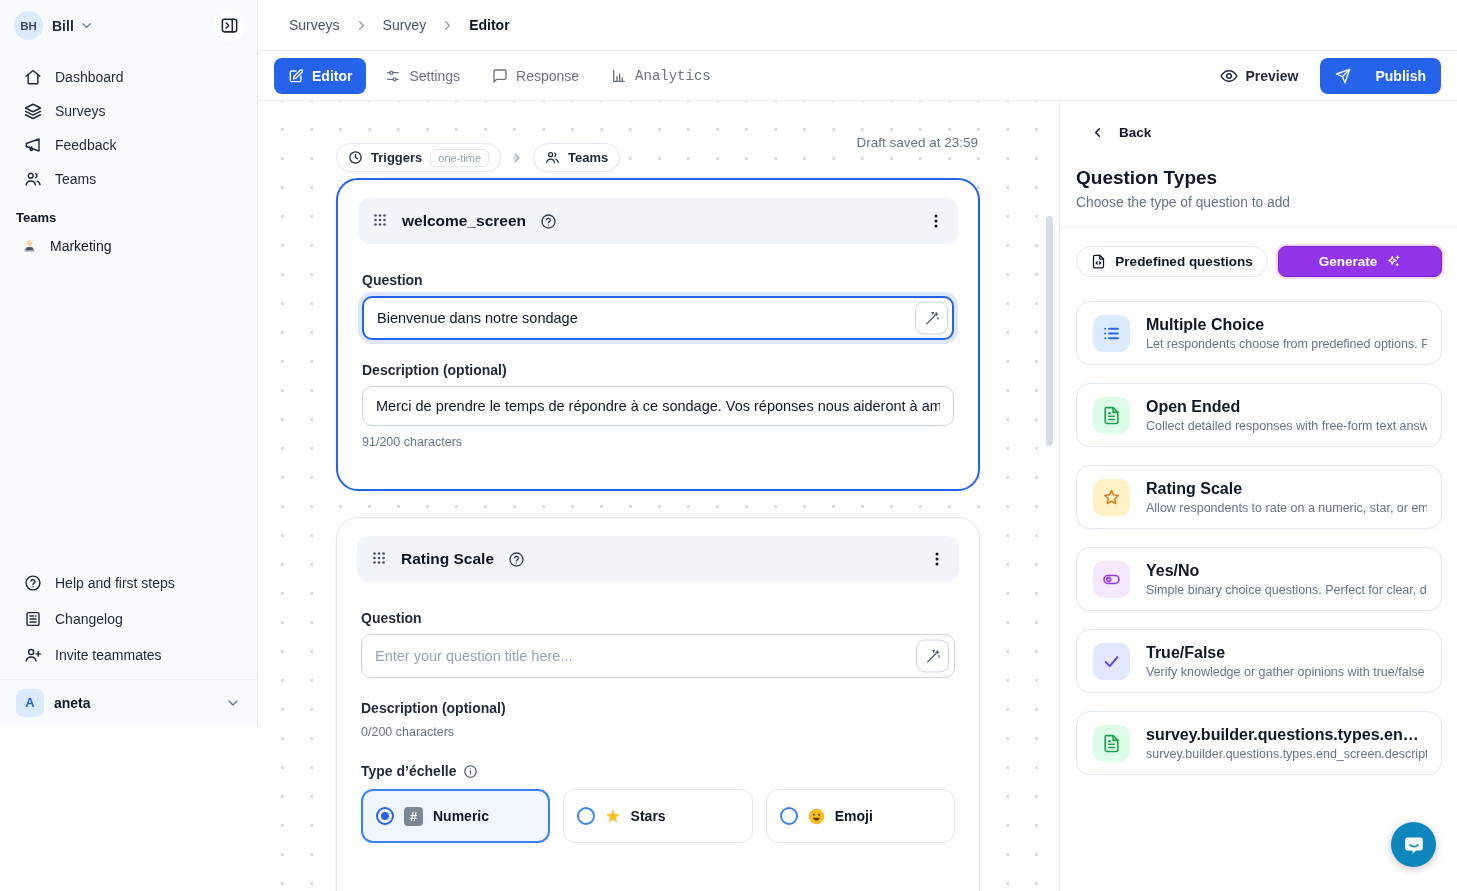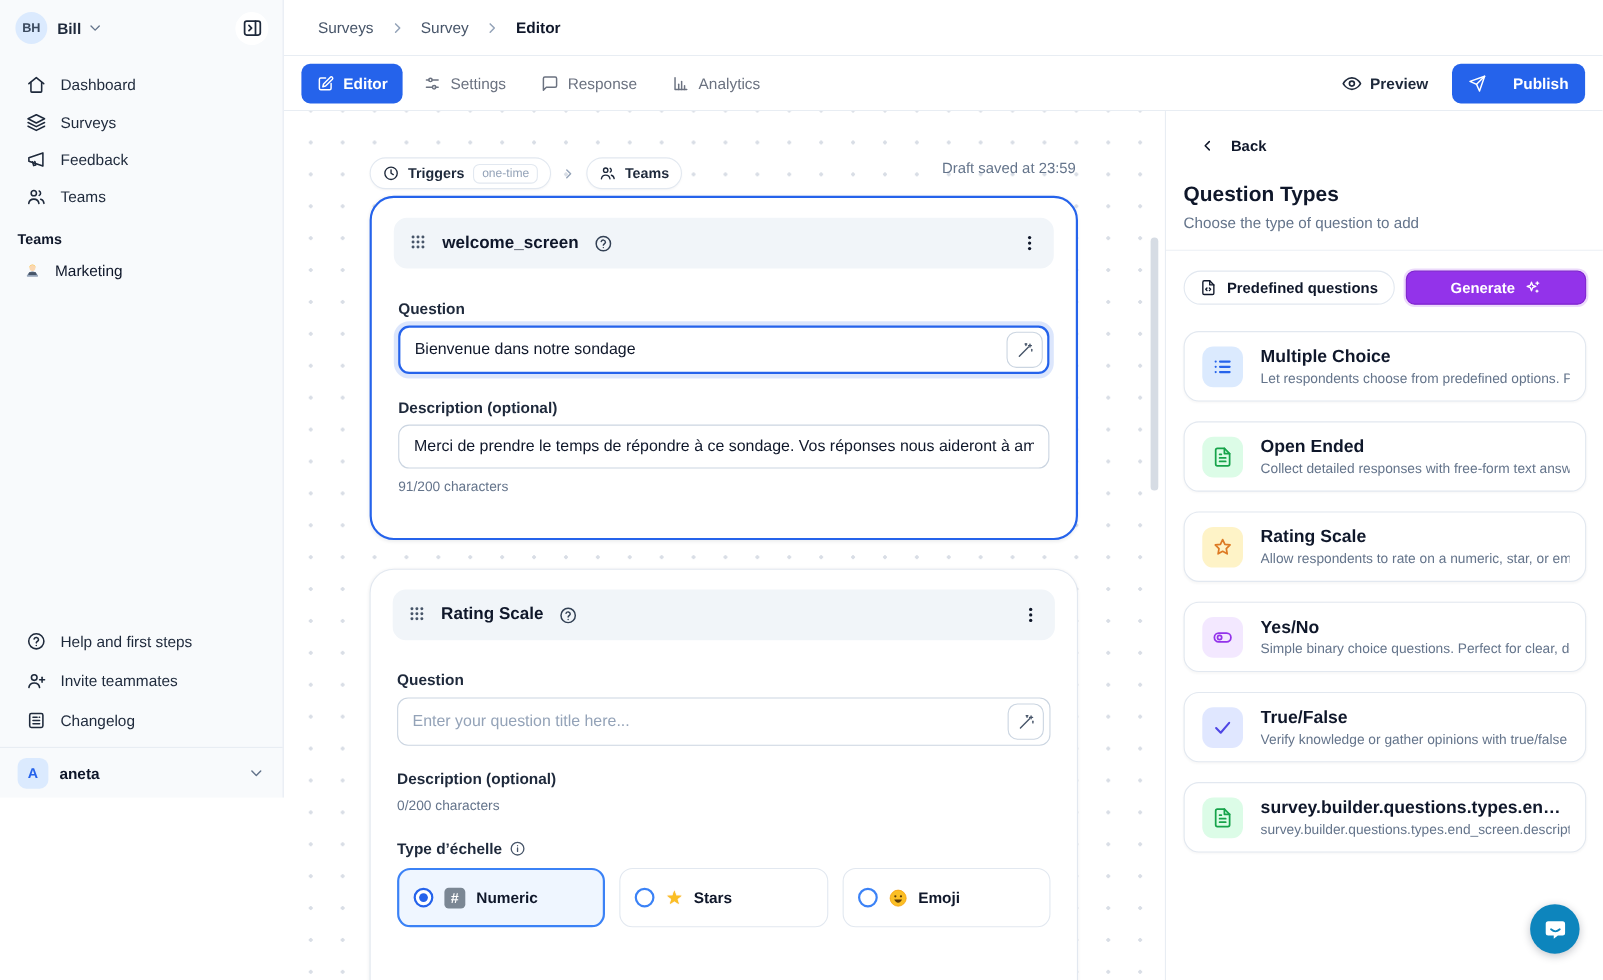--- a/index.html
+++ b/index.html
@@ -41,21 +41,21 @@
   .publish-btn { height:36px; display:flex; align-items:center; gap:24px; padding:0 15px; background:#2563eb; color:#fff; font-size:14px; font-weight:600; border-radius:8px; cursor:pointer; }
 
   
   .canvas { position:absolute; left:258px; top:101px; width:801px; height:790px; background-color:#fff;
     background-image:radial-gradient(circle, #d9dee6 1.6px, transparent 1.7px); background-size:29px 29px; background-position:10px 14px; overflow:hidden; }
   .chip-row { position:absolute; left:78px; top:26px; display:flex; align-items:center; gap:9px;margin-top:16px; }
   .chip { height:29px; background:#fff; border:1px solid #e2e8f0; border-radius:999px; display:flex; align-items:center; gap:8px; padding:0 11px; box-shadow:0 1px 2px rgba(15,23,42,.04); cursor:pointer; }
   .chip .clabel { font-size:13px; font-weight:600; color:#1e293b; }
   .chip .cbadge { font-size:11px; color:#94a3b8; border:1px solid #e2e8f0; border-radius:6px; padding:2px 7px; }
   .chip-sep { color:#94a3b8; display:flex; }
-  .draft-status { position:absolute; top:44px; right:81px; font-size:13.5px; color:#64748b; }
+  .draft-status { position:absolute; top:34px; right:81px; font-size:13.5px; color:#64748b; }
 
   .qcard { position:absolute; left:78px; width:644px; background:#fff; border-radius:22px; box-shadow:0 1px 3px rgba(15,23,42,.07); }
   .qcard.selected { border:2px solid #2563eb; }
   .qcard.plain { border:1px solid #e2e8f0; }
   #card-welcome { top:77px; height:313px; }
   #card-rating { top:416px; height:560px; }
   .qcard-header { margin:18px 20px 0 20px; height:46px; background:#f1f5f9; border-radius:12px; display:flex; align-items:center; padding:0 14px; gap:14px; }
   .grip { color:#475569; cursor:grab; display:flex; }
   .qcard-title { font-size:15.5px; font-weight:600; color:#0f172a; }
   .qhelp { color:#334155; display:flex; cursor:pointer; }
@@ -191,39 +191,39 @@
             <circle cx="12" cy="12" r="9.2"></circle>
             <path d="M9.3 9.2a2.8 2.8 0 0 1 5.4.9c0 1.9-2.7 2.2-2.7 3.8"></path>
             <path d="M12 17.1h.01"></path>
           </svg>
       </span>
       <span>Help and first steps</span>
     </div>
     <div class="sb-fitem">
       <span class="ic">
         <svg width="18" height="18" viewBox="0 0 24 24" fill="none" stroke="currentColor" stroke-width="1.9" stroke-linecap="round" stroke-linejoin="round">
-            <circle cx="9.5" cy="8" r="3.4"></circle>
-            <path d="M3 20c.6-3.5 3-5.4 6.5-5.4s5.9 1.9 6.5 5.4"></path>
-            <path d="M19 7.5v6"></path>
-            <path d="M22 10.5h-6"></path>
-          </svg>
-      </span>
-      <span>Invite teammates</span>
-    </div>
-    <div class="sb-fitem">
-      <span class="ic">
-        <svg width="18" height="18" viewBox="0 0 24 24" fill="none" stroke="currentColor" stroke-width="1.9" stroke-linecap="round" stroke-linejoin="round">
             <rect x="4" y="3.5" width="16" height="17" rx="2"></rect>
             <path d="M8 8h5"></path>
             <path d="M8 12h8"></path>
             <path d="M8 16h8"></path>
             <path d="M15.5 8h.5"></path>
           </svg>
       </span>
       <span>Changelog</span>
+    </div>
+    <div class="sb-fitem">
+      <span class="ic">
+        <svg width="18" height="18" viewBox="0 0 24 24" fill="none" stroke="currentColor" stroke-width="1.9" stroke-linecap="round" stroke-linejoin="round">
+            <circle cx="9.5" cy="8" r="3.4"></circle>
+            <path d="M3 20c.6-3.5 3-5.4 6.5-5.4s5.9 1.9 6.5 5.4"></path>
+            <path d="M19 7.5v6"></path>
+            <path d="M22 10.5h-6"></path>
+          </svg>
+      </span>
+      <span>Invite teammates</span>
     </div>
     <div class="sb-user">
       <div class="user-avatar">A</div>
       <span class="uname">aneta</span>
       <span class="uchev">
         <svg width="16" height="16" viewBox="0 0 24 24" fill="none" stroke="currentColor" stroke-width="2" stroke-linecap="round" stroke-linejoin="round">
             <path d="M6 9l6 6 6-6"></path>
           </svg>
       </span>
     </div>
@@ -270,21 +270,21 @@
     <span>Settings</span>
   </div>
   <div class="tab-ghost" style="margin-left:10px;">
     <span>
       <svg width="16" height="16" viewBox="0 0 24 24" fill="none" stroke="currentColor" stroke-width="2" stroke-linecap="round" stroke-linejoin="round">
           <path d="M21 15a2 2 0 0 1-2 2H7l-4 4V5a2 2 0 0 1 2-2h14a2 2 0 0 1 2 2z"></path>
         </svg>
     </span>
     <span>Response</span>
   </div>
-  <div class="tab-ghost" style="margin-left:10px;">
+  <div class="tab-ghost" style="margin-left:10px;font-family:Liberation Mono, monospace;">
     <span>
       <svg width="16" height="16" viewBox="0 0 24 24" fill="none" stroke="currentColor" stroke-width="2" stroke-linecap="round" stroke-linejoin="round">
           <path d="M4 4v16h16"></path>
           <path d="M9 20v-7"></path>
           <path d="M13 20V9"></path>
           <path d="M17 20v-5"></path>
         </svg>
     </span>
     <span>Analytics</span>
   </div>

